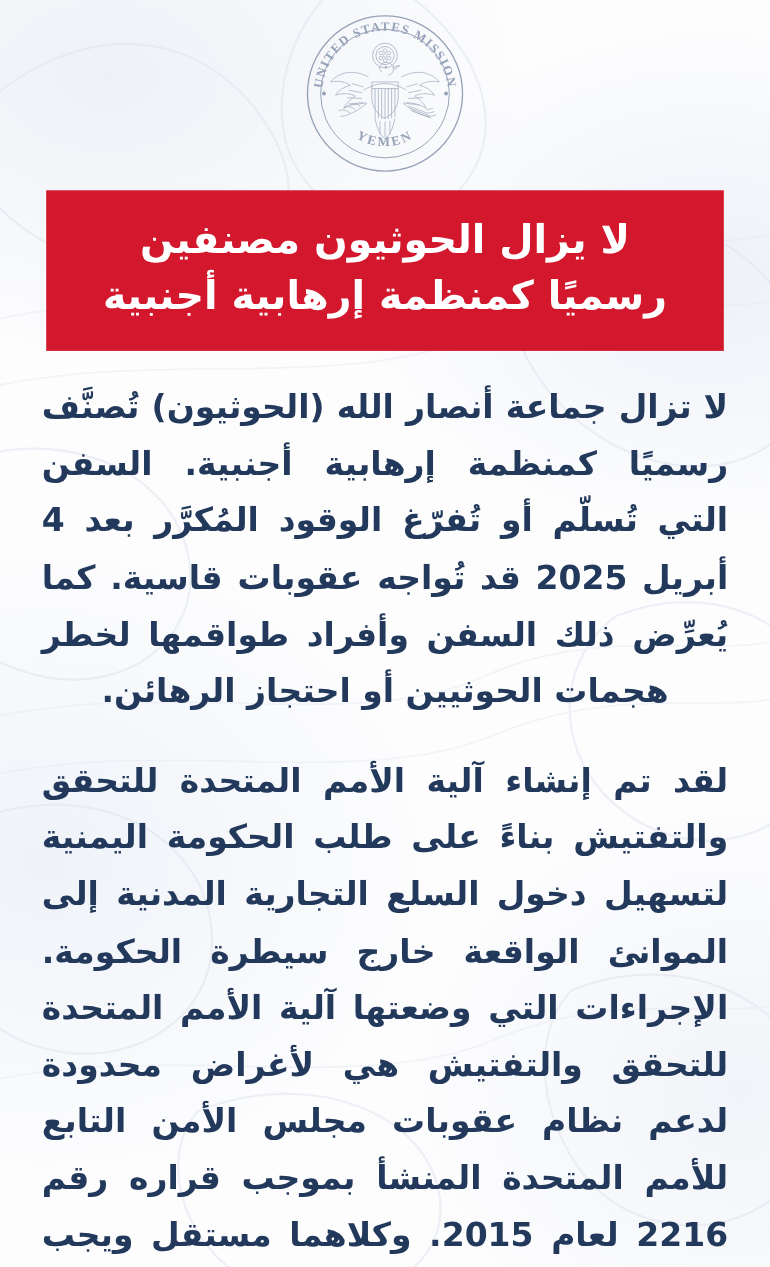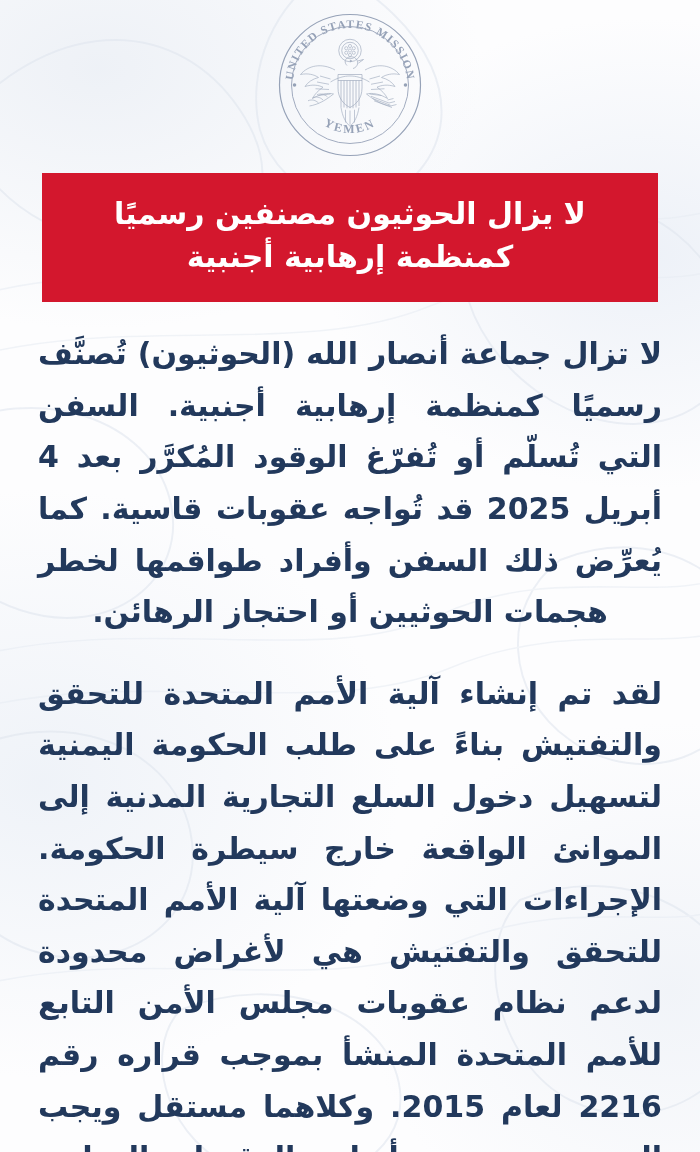--- a/index.html
+++ b/index.html
@@ -63,21 +63,21 @@
     background: #d3172d;
     padding: 20px 26px 24px 26px;
     box-sizing: border-box;
     min-height: 124px;
     display: flex;
     align-items: center;
     justify-content: center;
   }
   .banner-title {
     color: #ffffff;
-    font-size: 30px;
+    font-size: 36px;
     line-height: 1.42;
     font-weight: 700;
     text-align: center;
     direction: rtl;
     letter-spacing: 0;
     margin: 0;
   }
 
   
   .body-copy {

